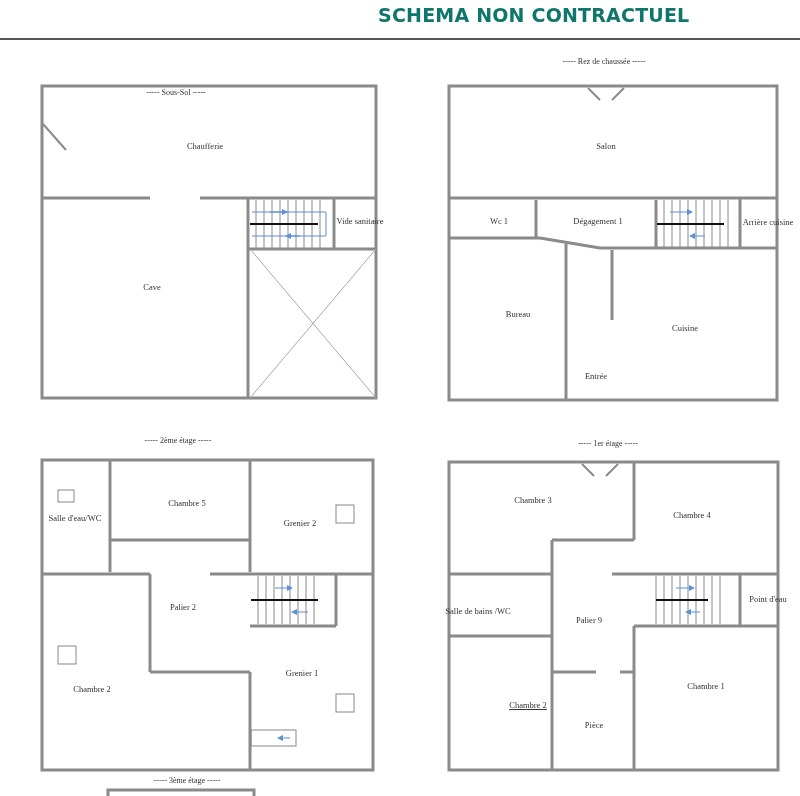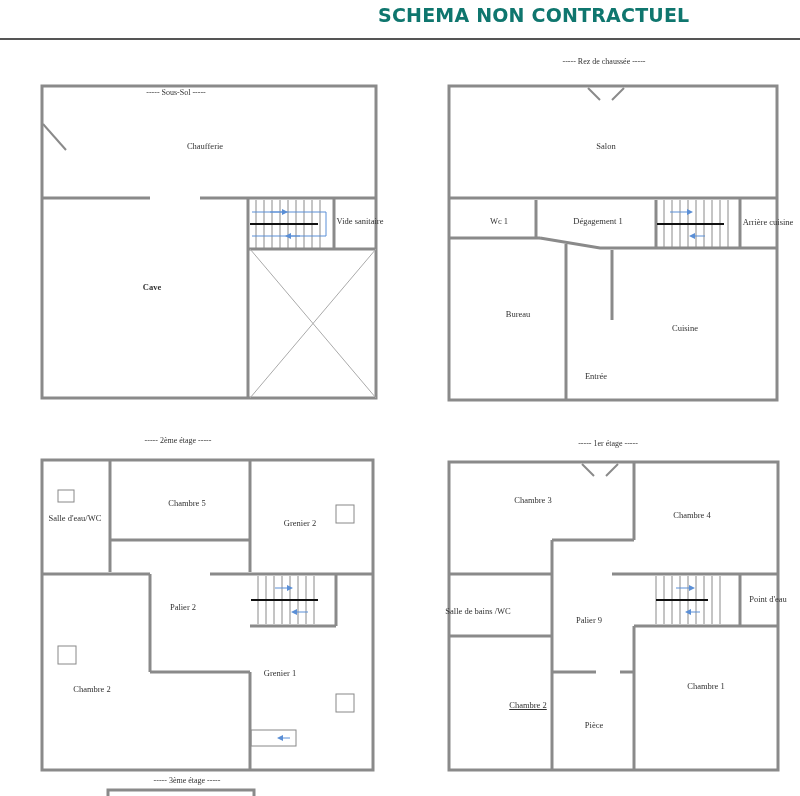--- a/index.html
+++ b/index.html
@@ -147,37 +147,37 @@
       <line x1="656" y1="600" x2="708" y2="600" stroke="#111" stroke-width="2"></line>
       <line x1="676" y1="588" x2="692" y2="588" stroke="#5b8fd6" stroke-width="1" marker-end="url(#arr)"></line>
       <line x1="700" y1="612" x2="688" y2="612" stroke="#5b8fd6" stroke-width="1" marker-end="url(#arr)"></line>
       <line x1="582" y1="464" x2="594" y2="476" stroke-width="2"></line>
       <line x1="618" y1="464" x2="606" y2="476" stroke-width="2"></line>
     </g>
   </g>
 </svg>
 
 <div class="room-label" style="left:205px;top:146px;">Chaufferie</div>
-<div class="room-label" style="left:152px;top:287px;font-weight:bold;">Cave</div>
+<div class="room-label" style="left:152px;top:287px;">Cave</div>
 <div class="room-label" style="left:360px;top:221px;">Vide sanitaire</div>
 
 <div class="room-label" style="left:606px;top:146px;text-align:center;">Salon</div>
 <div class="room-label" style="left:499px;top:221px;">Wc 1</div>
 <div class="room-label" style="left:598px;top:221px;">Dégagement 1</div>
 <div class="room-label" style="left:768px;top:222px;">Arrière cuisine</div>
 <div class="room-label" style="left:518px;top:314px;">Bureau</div>
 <div class="room-label" style="left:685px;top:328px;">Cuisine</div>
 <div class="room-label" style="left:596px;top:376px;">Entrée</div>
 
 <div class="room-label" style="left:75px;top:518px;">Salle d'eau/WC</div>
 <div class="room-label" style="left:187px;top:503px;">Chambre 5</div>
 <div class="room-label" style="left:300px;top:523px;">Grenier 2</div>
 <div class="room-label" style="left:183px;top:607px;">Palier 2</div>
 <div class="room-label" style="left:92px;top:689px;">Chambre 2</div>
-<div class="room-label" style="left:280px;top:673px;text-align:center;">Grenier 1</div>
+<div class="room-label" style="left:302px;top:673px;text-align:center;">Grenier 1</div>
 
 <div class="room-label" style="left:533px;top:500px;">Chambre 3</div>
 <div class="room-label" style="left:692px;top:515px;">Chambre 4</div>
 <div class="room-label" style="left:478px;top:611px;">Salle de bains /WC</div>
 <div class="room-label" style="left:589px;top:620px;">Palier 9</div>
 <div class="room-label" style="left:768px;top:599px;">Point d'eau</div>
 <div class="room-label" style="left:528px;top:705px;text-decoration:underline;">Chambre 2</div>
 <div class="room-label" style="left:594px;top:725px;">Pièce</div>
 <div class="room-label" style="left:706px;top:686px;">Chambre 1</div>
 

